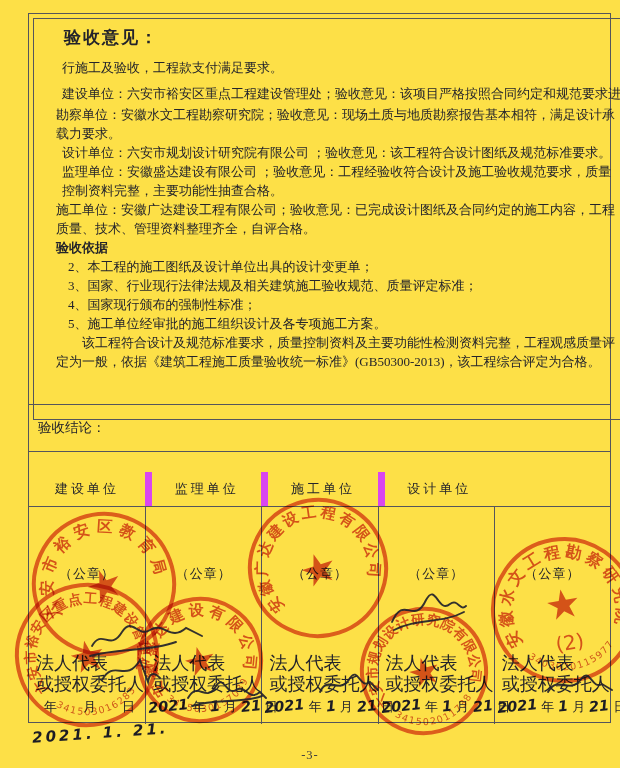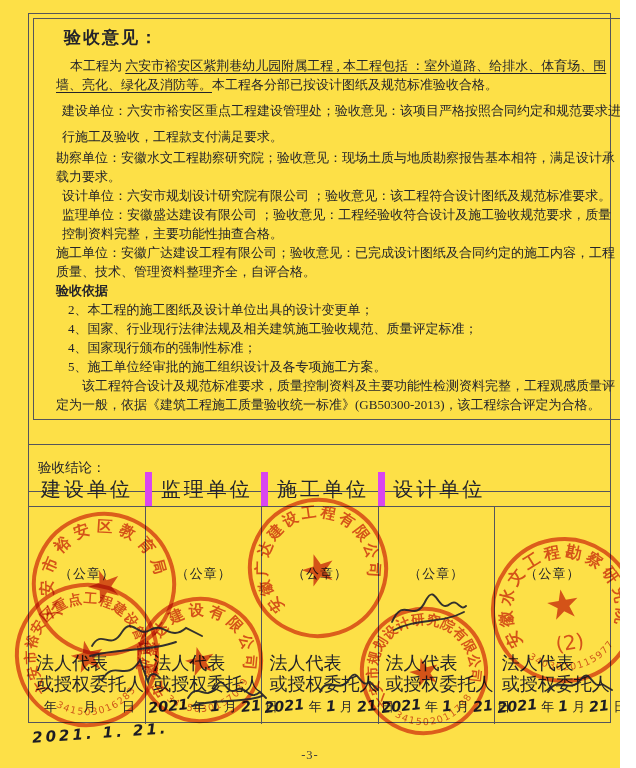--- a/index.html
+++ b/index.html
@@ -15,29 +15,29 @@
             margin:4px 0 5px 8px;}
   .opinion-box p{margin:0;font-size:13px;line-height:19px;}
   p.intro{text-indent:14px;}
   .u{text-decoration:underline;text-underline-offset:3px;}
   p.gap{margin-top:7px;margin-bottom:2px;}
   p.ind{padding-left:6px;}
   .basis-title{font-weight:bold;}
   p.item{padding-left:12px;}
   p.summary{text-indent:26px;}
   
-  .conclusion-row{position:absolute;left:0;top:430px;width:100%;height:48px;
+  .conclusion-row{position:absolute;left:0;top:390px;width:100%;height:48px;
                   border-top:1px solid #55555c;border-bottom:1px solid #55555c;
                   box-sizing:border-box;}
   .conclusion-row span{display:inline-block;margin:14px 0 0 9px;font-size:13.5px;}
   .header-row{position:absolute;left:0;top:458px;width:100%;height:35px;
               display:grid;grid-template-columns:repeat(5,1fr);
               border-bottom:1px solid #55555c;box-sizing:border-box;}
   .hcell{display:flex;align-items:center;justify-content:center;
-         font-size:20px;letter-spacing:3px;}
+         font-size:13px;letter-spacing:3px;}
   .hcell + .hcell{border-left:7px solid #d946ef;}
   .stamp-row{position:absolute;left:0;top:493px;width:100%;height:217px;
              display:grid;grid-template-columns:repeat(5,1fr);}
   .scell{position:relative;}
   .scell + .scell{border-left:1px solid #55555c;}
   .seal-hint{position:absolute;top:58px;width:100%;text-align:center;
              font-size:13px;letter-spacing:1px;}
   .rep{position:absolute;left:7px;top:146px;font-size:18px;line-height:21px;}
   .date-line{position:absolute;bottom:8px;width:100%;text-align:center;
              font-size:13px;white-space:nowrap;}
@@ -63,30 +63,29 @@
             font-size:12.5px;color:#3a3a40;letter-spacing:1px;}
 </style>
 </head>
 <body>
 
 <div class="page">
   <div class="outer-box">
 
     <div class="opinion-box">
       <div class="op-title">验收意见：</div>
-      <p class="intro"><span>本工程为 </span><span class="u">六安市裕安区紫荆巷幼儿园附属工程 , 本工程包括 ：室外道路、给排水、体育场、围墙、亮化、绿化及消防等。</span><span>本工程各分部已按设计图纸及规范标准验收合格。</span></p>
+      <p class="ind gap">行施工及验收，工程款支付满足要求。</p>
       <p class="ind gap">建设单位：六安市裕安区重点工程建设管理处；验收意见：该项目严格按照合同约定和规范要求进</p>
-      <p class="ind gap">行施工及验收，工程款支付满足要求。</p>
       <p>勘察单位：安徽水文工程勘察研究院；验收意见：现场土质与地质勘察报告基本相符，满足设计承载力要求。</p>
       <p class="ind">设计单位：六安市规划设计研究院有限公司 ；验收意见：该工程符合设计图纸及规范标准要求。</p>
       <p class="ind">监理单位：安徽盛达建设有限公司 ；验收意见：工程经验收符合设计及施工验收规范要求，质量控制资料完整，主要功能性抽查合格。</p>
       <p>施工单位：安徽广达建设工程有限公司；验收意见：已完成设计图纸及合同约定的施工内容，工程质量、技术、管理资料整理齐全，自评合格。</p>
       <p class="basis-title">验收依据</p>
       <p class="item">2、本工程的施工图纸及设计单位出具的设计变更单；</p>
-      <p class="item">4、国家、行业现行法律法规及相关建筑施工验收规范、质量评定标准；</p>
+      <p class="item">3、国家、行业现行法律法规及相关建筑施工验收规范、质量评定标准；</p>
       <p class="item">4、国家现行颁布的强制性标准；</p>
       <p class="item">5、施工单位经审批的施工组织设计及各专项施工方案。</p>
       <p class="summary">该工程符合设计及规范标准要求，质量控制资料及主要功能性检测资料完整，工程观感质量评定为一般，依据《建筑工程施工质量验收统一标准》(GB50300-2013)，该工程综合评定为合格。</p>
     </div>
 
     <div class="conclusion-row">
       <span>验收结论：</span>
     </div>
 
     <div class="header-row">

